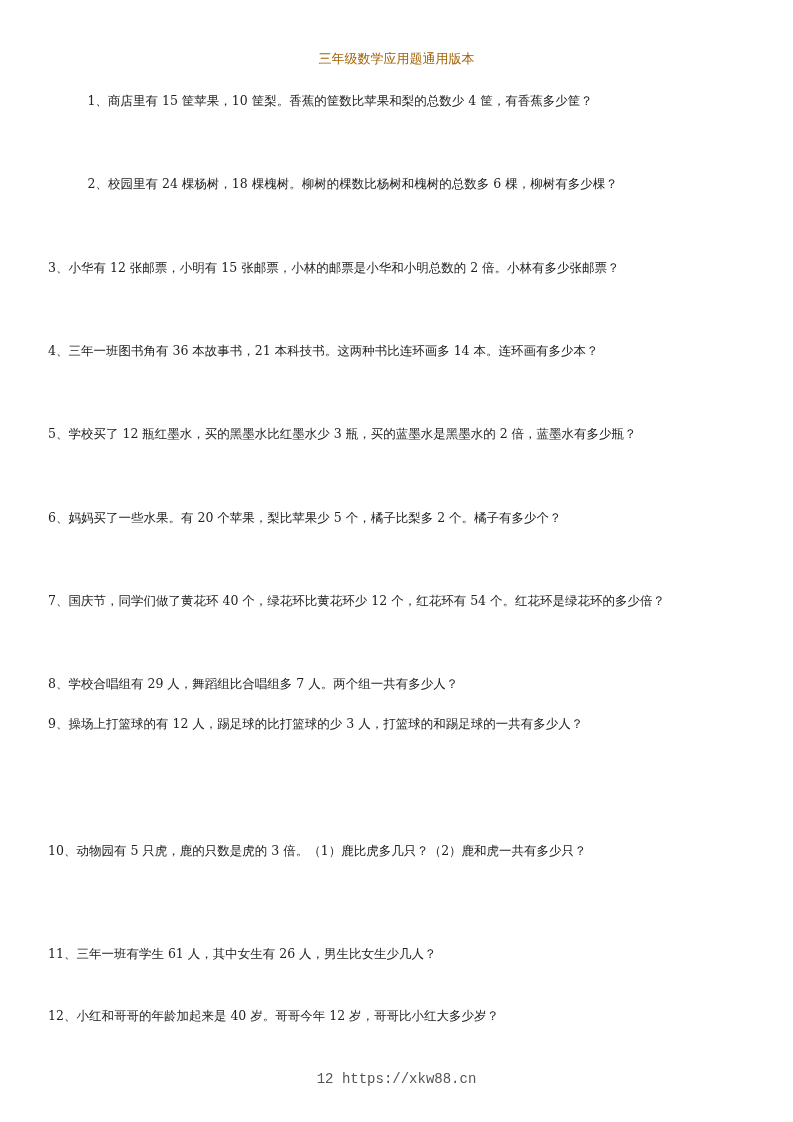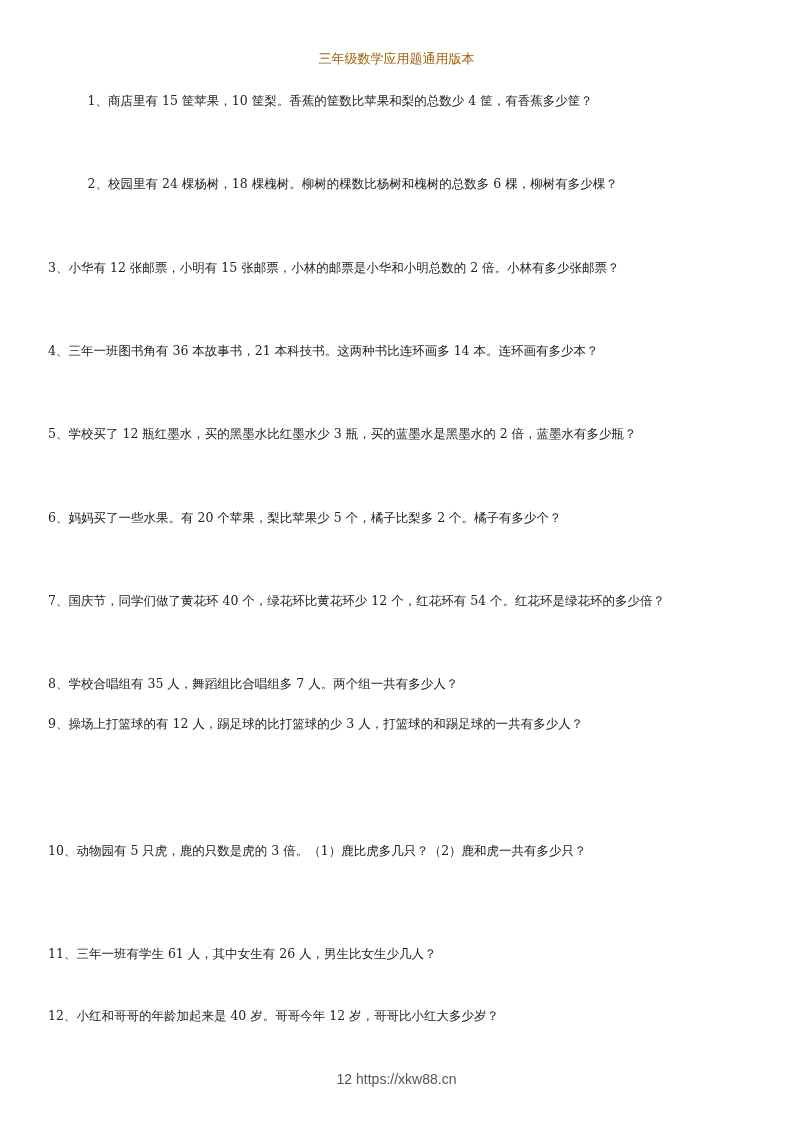--- a/index.html
+++ b/index.html
@@ -14,21 +14,21 @@
   }
   .q {
     position: absolute; left: 48px; font-size: 12.5px; white-space: nowrap;
     color: #222222;
     text-align: right;
   }
   .q .num { display: inline-block; }
   .q.wide .num { width: 60px; }
   .footer {
     position: absolute; left: 0; top: 1071px; width: 793px; text-align: center;
-    font-family: Liberation Sans, sans-serif;
+    font-family: Liberation Mono, monospace;
     font-size: 14px; color: #555555;
   }
 </style>
 </head>
 <body>
 
 <div>
   <div class="title">三年级数学应用题通用版本</div>
 
   <div class="q wide" style="top:93px">
@@ -46,21 +46,21 @@
   <div class="q" style="top:426px">
     <span class="num">5、</span><span>学校买了 12 瓶红墨水，买的黑墨水比红墨水少 3 瓶，买的蓝墨水是黑墨水的 2 倍，蓝墨水有多少瓶？</span>
   </div>
   <div class="q" style="top:510px">
     <span class="num">6、</span><span>妈妈买了一些水果。有 20 个苹果，梨比苹果少 5 个，橘子比梨多 2 个。橘子有多少个？</span>
   </div>
   <div class="q" style="top:593px">
     <span class="num">7、</span><span>国庆节，同学们做了黄花环 40 个，绿花环比黄花环少 12 个，红花环有 54 个。红花环是绿花环的多少倍？</span>
   </div>
   <div class="q" style="top:676px">
-    <span class="num">8、</span><span>学校合唱组有 35 人，舞蹈组比合唱组多 7 人。两个组一共有多少人？</span>
+    <span class="num">8、</span><span>学校合唱组有 29 人，舞蹈组比合唱组多 7 人。两个组一共有多少人？</span>
   </div>
   <div class="q" style="top:716px">
     <span class="num">9、</span><span>操场上打篮球的有 12 人，踢足球的比打篮球的少 3 人，打篮球的和踢足球的一共有多少人？</span>
   </div>
   <div class="q" style="top:843px">
     <span class="num">10、</span><span>动物园有 5 只虎，鹿的只数是虎的 3 倍。（1）鹿比虎多几只？（2）鹿和虎一共有多少只？</span>
   </div>
   <div class="q" style="top:946px">
     <span class="num">11、</span><span>三年一班有学生 61 人，其中女生有 26 人，男生比女生少几人？</span>
   </div>

